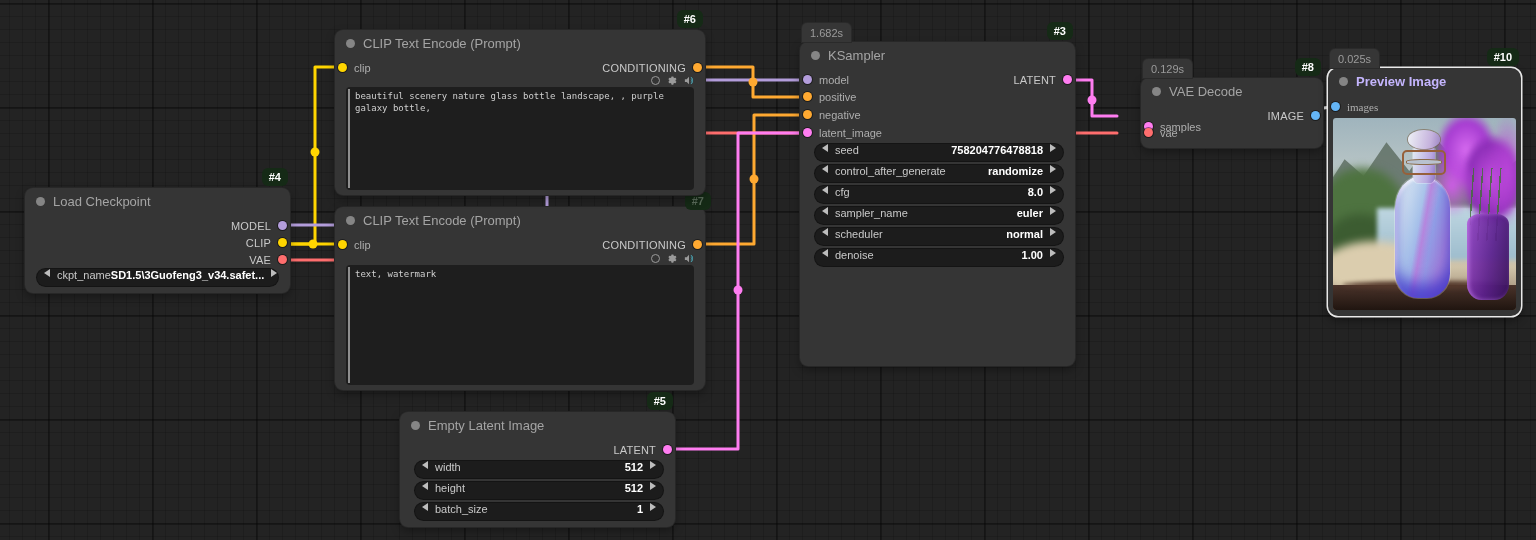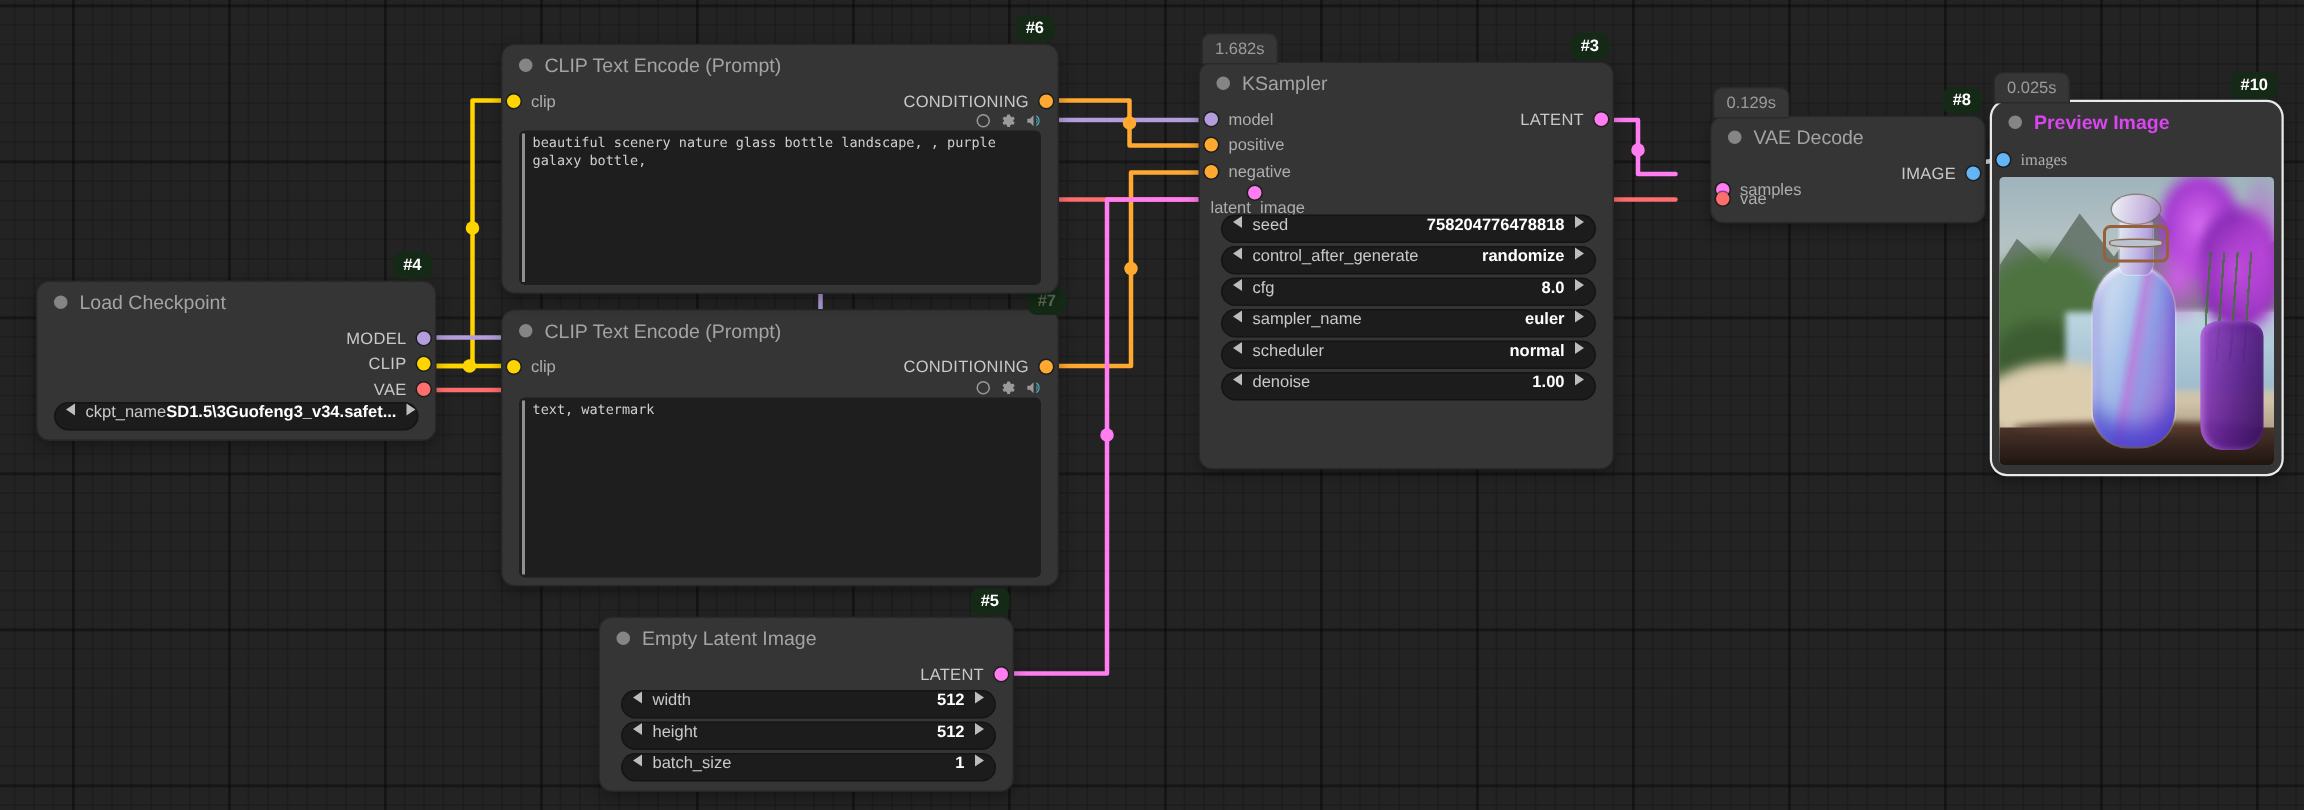--- a/index.html
+++ b/index.html
@@ -53,21 +53,21 @@
   .prompt-box{position:absolute;left:11px;right:11px;bottom:5px;background:#1e1e1e;border-radius:4px;
     padding:3px 5px 3px 9px;font-family:"DejaVu Sans Mono",monospace;font-size:9px;line-height:12px;color:#cfcfcf;overflow:hidden;}
   .prompt-box::before{content:"";position:absolute;left:2px;top:2px;bottom:2px;width:2px;background:#8f8f8f;}
 
   .mini-icons{position:absolute;display:flex;align-items:center;gap:6px;right:10px;}
   .ic-circle{width:9px;height:9px;border:1.5px solid #9a9a9a;border-radius:50%;}
   .mini-icons svg{display:block;}
 
   
   .node.selected{box-shadow:0 0 0 1.5px #e9e9e9,0 4px 10px rgba(0,0,0,.45);border-radius:10px;}
-  .node.selected .node-title span{color:#d946ef;font-weight:bold;}
+  .node.selected .node-title span{color:#c4b5fd;font-weight:bold;}
 
   .pimg{position:absolute;left:5px;right:5px;top:50px;bottom:6px;border-radius:3px;overflow:hidden;
     background:linear-gradient(180deg,#9fb4bd 0%,#c3ccc9 38%,#c4cdd2 55%,#cfc3a8 78%,#8a7360 100%);}
   .pimg>div{position:absolute;}
   .p-mtn{top:3%;left:-2%;right:-2%;height:44%;background:#64746a;opacity:.9;filter:blur(3px);
     clip-path:polygon(0 70%,8% 42%,18% 62%,30% 22%,42% 56%,55% 14%,68% 50%,80% 28%,92% 55%,100% 40%,100% 100%,0 100%);}
   .p-bush1{left:-8%;top:26%;width:48%;height:46%;border-radius:50%;background:#4e7340;filter:blur(5px);}
   .p-bush2{left:-4%;top:50%;width:38%;height:30%;border-radius:50%;background:#3c5c31;filter:blur(5px);}
   .p-lake{left:24%;top:47%;right:-2%;height:27%;background:linear-gradient(180deg,#bed6e1,#9dbccd);filter:blur(2px);}
   .p-sand{left:-6%;top:64%;width:58%;height:28%;border-radius:50%;background:#dbcdae;filter:blur(4px);}
@@ -228,40 +228,40 @@
       </div>
       <div class="pill">
         <span class="arrL"></span>
         <span class="wlabel">batch_size</span>
         <span class="wvalue">1</span>
         <span class="arrR"></span>
       </div>
     </div>
   </div>
 
-  <div class="node" style="left:800px;top:42px;width:275px;height:270px;">
+  <div class="node" style="left:800px;top:42px;width:275px;height:324px;">
     <div class="badge-time">1.682s</div>
     <div class="badge-id">#3</div>
     <div class="node-title">
       <span class="tdot"></span>
       <span>KSampler</span>
     </div>
     <div class="in-row" style="top:29px;">
       <span class="dot d-model"></span>
       <span class="slot-label">model</span>
     </div>
     <div class="in-row" style="top:46px;">
       <span class="dot d-cond"></span>
       <span class="slot-label">positive</span>
     </div>
     <div class="in-row" style="top:64px;">
       <span class="dot d-cond"></span>
       <span class="slot-label">negative</span>
     </div>
-    <div class="in-row" style="top:82px;flex-direction:column;">
+    <div class="in-row" style="top:82px;">
       <span class="dot d-latent"></span>
       <span class="slot-label">latent_image</span>
     </div>
     <div class="out-row" style="top:29px;">
       <span class="dot d-latent"></span>
       <span class="slot-label">LATENT</span>
     </div>
     <div class="widgets" style="top:102px;">
       <div class="pill">
         <span class="arrL"></span>

